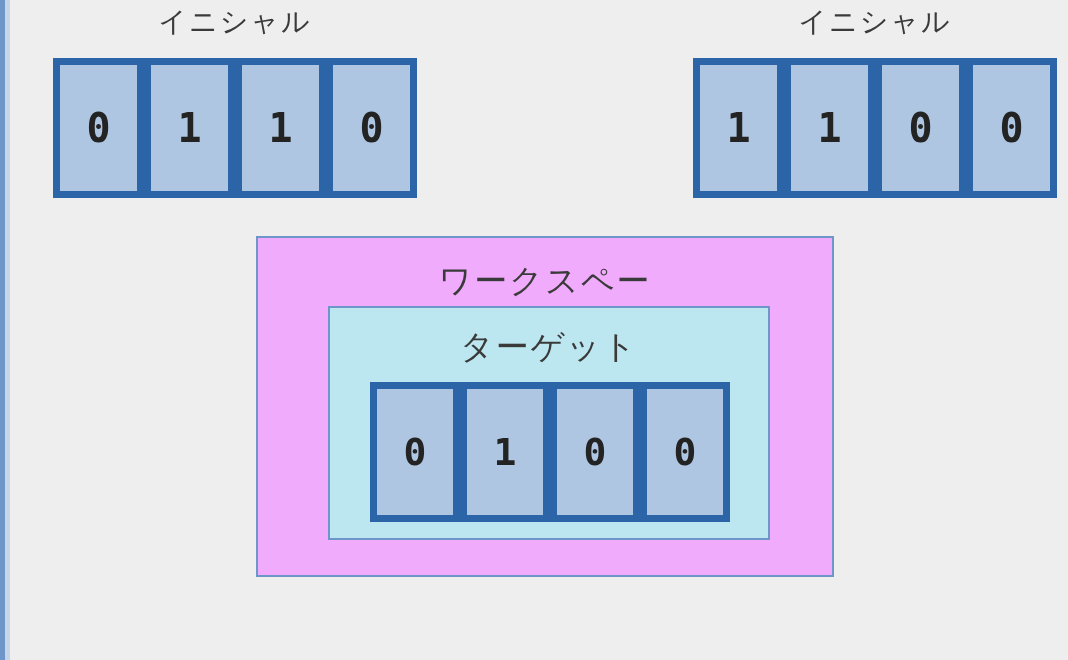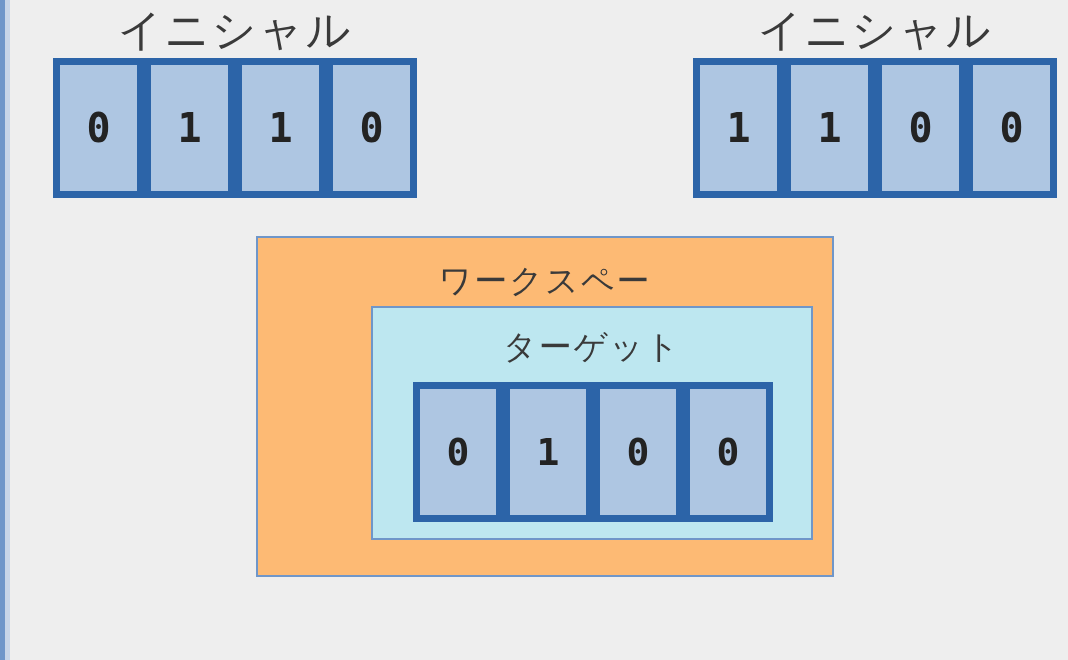--- a/index.html
+++ b/index.html
@@ -36,21 +36,21 @@
   .group {
     position: absolute;
   }
   .group-title {
     position: absolute;
     top: 0px;
     left: 0px;
     width: 100%;
     text-align: center;
     font-family: "DejaVu Sans", sans-serif;
-    font-size: 44px;
+    font-size: 28px;
     font-weight: 400;
     color: #3a3a3a;
     letter-spacing: 2px;
     white-space: nowrap;
     line-height: 1;
   }
 
   .cells {
     position: absolute;
     display: flex;
@@ -75,21 +75,21 @@
     height: 140px;
     font-size: 40px;
   }
 
   
   .panel {
     position: absolute;
     box-sizing: border-box;
   }
   .panel-outer {
-    background: #fdba74;
+    background: #f0abfc;
     border: 2px solid #6f96c9;
   }
   .panel-inner {
     background: #bde7f0;
     border: 2px solid #6f96c9;
   }
   .panel-title {
     position: absolute;
     top: 0px;
     left: 0px;
@@ -133,21 +133,21 @@
       <div class="cell">1</div>
       <div class="cell">1</div>
       <div class="cell">0</div>
       <div class="cell">0</div>
     </div>
   </div>
 
   <div class="panel panel-outer" style="left:256px; top:236px; width:578px; height:341px;">
     <div class="panel-title" style="top:26px;">ワークスペー</div>
 
-    <div class="panel panel-inner" style="left:70px; top:68px; width:442px; height:234px;margin-left:43px;">
+    <div class="panel panel-inner" style="left:70px; top:68px; width:442px; height:234px;">
       <div class="panel-title" style="top:22px;">ターゲット</div>
 
       <div class="cells target-bank" style="left:40px; top:74px;">
         <div class="cell">0</div>
         <div class="cell">1</div>
         <div class="cell">0</div>
         <div class="cell">0</div>
       </div>
     </div>
   </div>

